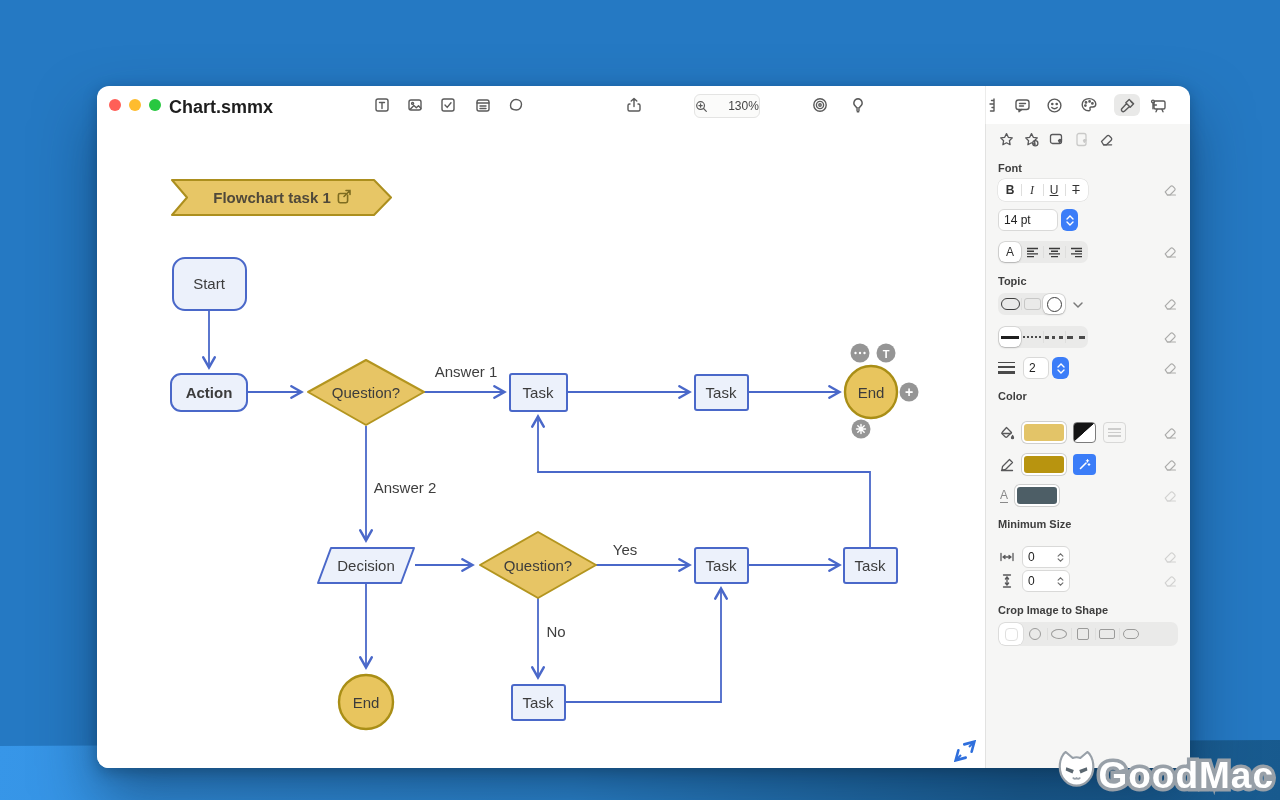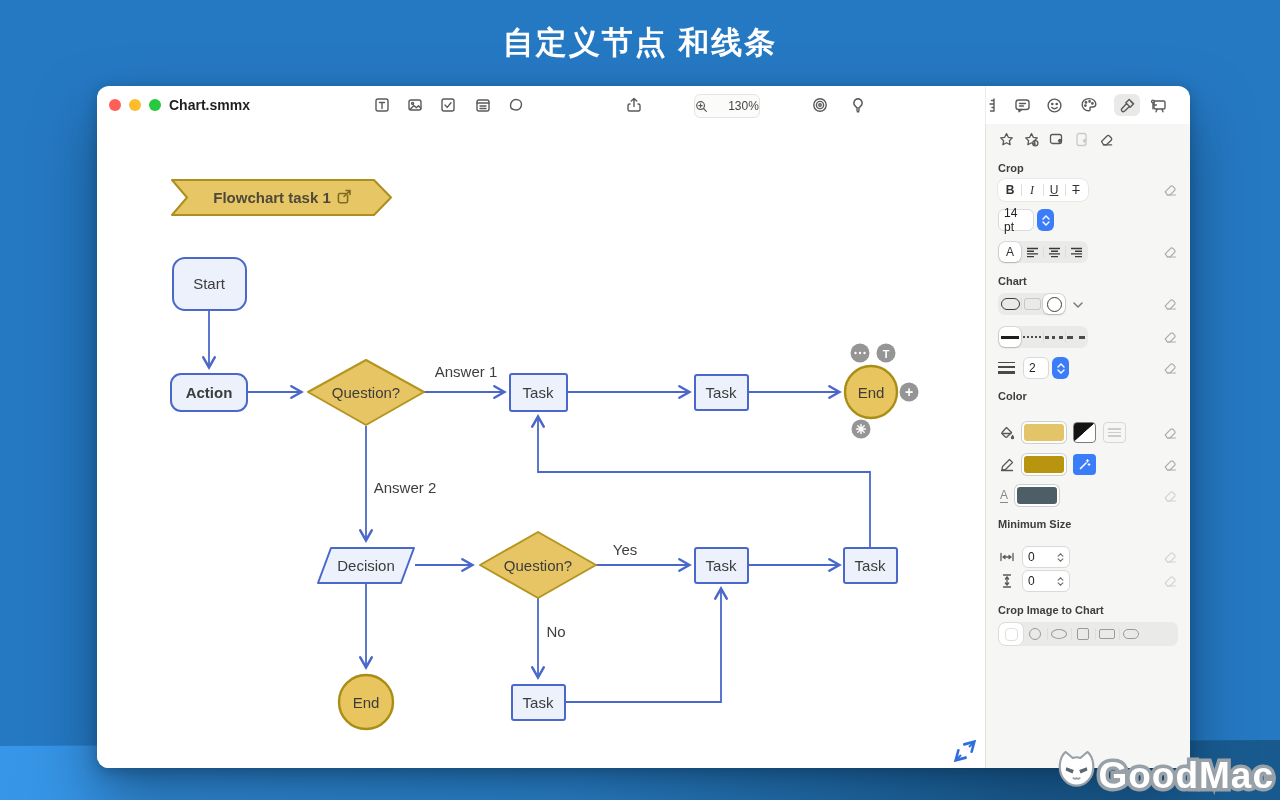--- a/index.html
+++ b/index.html
@@ -12,21 +12,21 @@
     color:#FFFFFF;font-size:31px;font-weight:700;letter-spacing:2px;}
 
   
   .win{position:absolute;left:97px;top:86px;width:1093px;height:682px;background:#FFFFFF;
     border-radius:12px;box-shadow:0 30px 60px rgba(8,40,70,.5),0 4px 14px rgba(8,40,70,.35);}
   .titlebar{position:relative;height:38px;border-bottom:1px solid #E7E7E6;}
   .tb-divider{position:absolute;left:888px;top:0;width:1px;height:38px;background:#ECECEB;}
   .lights{position:absolute;left:12px;top:13px;display:flex;gap:8px;}
   .light{width:12px;height:12px;border-radius:50%;}
   .light.red{background:#FF5F57;}.light.yellow{background:#FEBC2E;}.light.green{background:#28C840;}
-  .doc-title{position:absolute;left:72px;top:11px;font-size:14px;font-weight:700;color:#1E1E1E;}
+  .doc-title{position:absolute;left:72px;top:11px;font-size:18px;font-weight:700;color:#1E1E1E;}
   .tb-icon{position:absolute;top:8px;width:22px;height:22px;display:flex;align-items:center;justify-content:center;color:#5A5A5A;}
   .tb-icon svg{stroke:#5A5A5A;fill:none;stroke-width:1.4;stroke-linecap:round;stroke-linejoin:round;}
   .tb-icon.sel{background:#E9E9E8;border-radius:6px;}
   .zoom-badge{position:absolute;left:597px;top:8px;width:64px;height:22px;background:#FBFBFA;
     border:1px solid #E4E4E3;border-radius:6px;display:flex;align-items:center;justify-content:center;
     gap:20px;font-size:12px;color:#454545;}
 
   
   .canvas{position:absolute;left:0;top:38px;width:888px;height:644px;background:#FFFFFF;
     border-radius:0 0 0 12px;overflow:hidden;}
@@ -97,21 +97,20 @@
   .watermark{position:absolute;right:6px;bottom:6px;display:flex;align-items:flex-end;}
   .wm-text{position:relative;font-size:37px;font-weight:700;letter-spacing:1px;line-height:1;}
   .wm-outline{position:absolute;left:0;top:0;color:#98A0A8;-webkit-text-stroke:7px #98A0A8;}
   .wm-fill{position:relative;color:#FFFFFF;}
 </style>
 </head>
 <body>
 
 <div class="stage">
   <div class="bg-wave"></div>
-  <div class="page-title">自定义节点 和线条</div>
 
   <div class="win">
 
     <div class="titlebar">
       <div class="tb-divider"></div>
       <div class="lights">
         <div class="light red"></div>
         <div class="light yellow"></div>
         <div class="light green"></div>
       </div>
@@ -370,38 +369,38 @@
             </svg>
         </span>
         <span class="q-icon">
           <svg width="17" height="17" viewBox="0 0 17 17">
               <path d="M3.5 10.5 L9 5a1.7 1.7 0 0 1 2.4 0l1.8 1.8a1.7 1.7 0 0 1 0 2.4L8.5 13.8H5.6z"></path>
               <path d="M5.6 13.8h8"></path>
             </svg>
         </span>
       </div>
 
-      <div class="sb-label" style="margin-bottom:5px">Crop</div>
+      <div class="sb-label" style="margin-bottom:5px">Font</div>
 
       <div class="sb-row" style="margin-bottom:8px">
         <div class="seg white">
           <div class="opt b">B</div>
           <div class="opt i">I</div>
           <div class="opt u">U</div>
           <div class="opt s">T</div>
         </div>
         <div class="spacer"></div>
         <svg class="eraser" viewBox="0 0 16 16">
             <path d="M3.2 9.8 L8.6 4.4a1.6 1.6 0 0 1 2.3 0l1.7 1.7a1.6 1.6 0 0 1 0 2.3L8 13H5.4Z"></path>
             <path d="M5.4 13h8"></path>
           </svg>
       </div>
 
       <div class="sb-row" style="margin-bottom:10px">
-        <div class="num-box" style="width:36px">14 pt</div>
+        <div class="num-box" style="width:60px">14 pt</div>
         <div class="stepper">
           <svg width="8" height="5" viewBox="0 0 8 5">
               <path d="M1 4 L4 1 L7 4" stroke="#FFF" stroke-width="1.4" fill="none" stroke-linecap="round"></path>
             </svg>
           <svg width="8" height="5" viewBox="0 0 8 5">
               <path d="M1 1 L4 4 L7 1" stroke="#FFF" stroke-width="1.4" fill="none" stroke-linecap="round"></path>
             </svg>
         </div>
       </div>
 
@@ -424,21 +423,21 @@
               </svg>
           </div>
         </div>
         <div class="spacer"></div>
         <svg class="eraser" viewBox="0 0 16 16">
             <path d="M3.2 9.8 L8.6 4.4a1.6 1.6 0 0 1 2.3 0l1.7 1.7a1.6 1.6 0 0 1 0 2.3L8 13H5.4Z"></path>
             <path d="M5.4 13h8"></path>
           </svg>
       </div>
 
-      <div class="sb-label" style="margin-bottom:6px">Chart</div>
+      <div class="sb-label" style="margin-bottom:6px">Topic</div>
 
       <div class="sb-row" style="margin-bottom:11px">
         <div class="seg">
           <div class="opt">
               <span class="shape-stadium"></span>
             </div>
           <div class="opt">
               <span class="shape-rrect"></span>
             </div>
           <div class="opt sel">
@@ -599,21 +598,21 @@
               </svg>
           </span>
         </div>
         <div class="spacer"></div>
         <svg class="eraser dim" viewBox="0 0 16 16">
             <path d="M3.2 9.8 L8.6 4.4a1.6 1.6 0 0 1 2.3 0l1.7 1.7a1.6 1.6 0 0 1 0 2.3L8 13H5.4Z"></path>
             <path d="M5.4 13h8"></path>
           </svg>
       </div>
 
-      <div class="sb-label" style="margin-bottom:6px">Crop Image to Chart</div>
+      <div class="sb-label" style="margin-bottom:6px">Crop Image to Shape</div>
 
       <div class="crop-strip">
         <div class="crop-cell sel">
             <span class="cs faint" style="width:13px;height:13px;border-radius:4px"></span>
           </div>
         <div class="crop-cell">
             <span class="cs" style="width:12px;height:12px;border-radius:50%"></span>
           </div>
         <div class="crop-cell">
             <span class="cs" style="width:16px;height:10px;border-radius:50%"></span>

